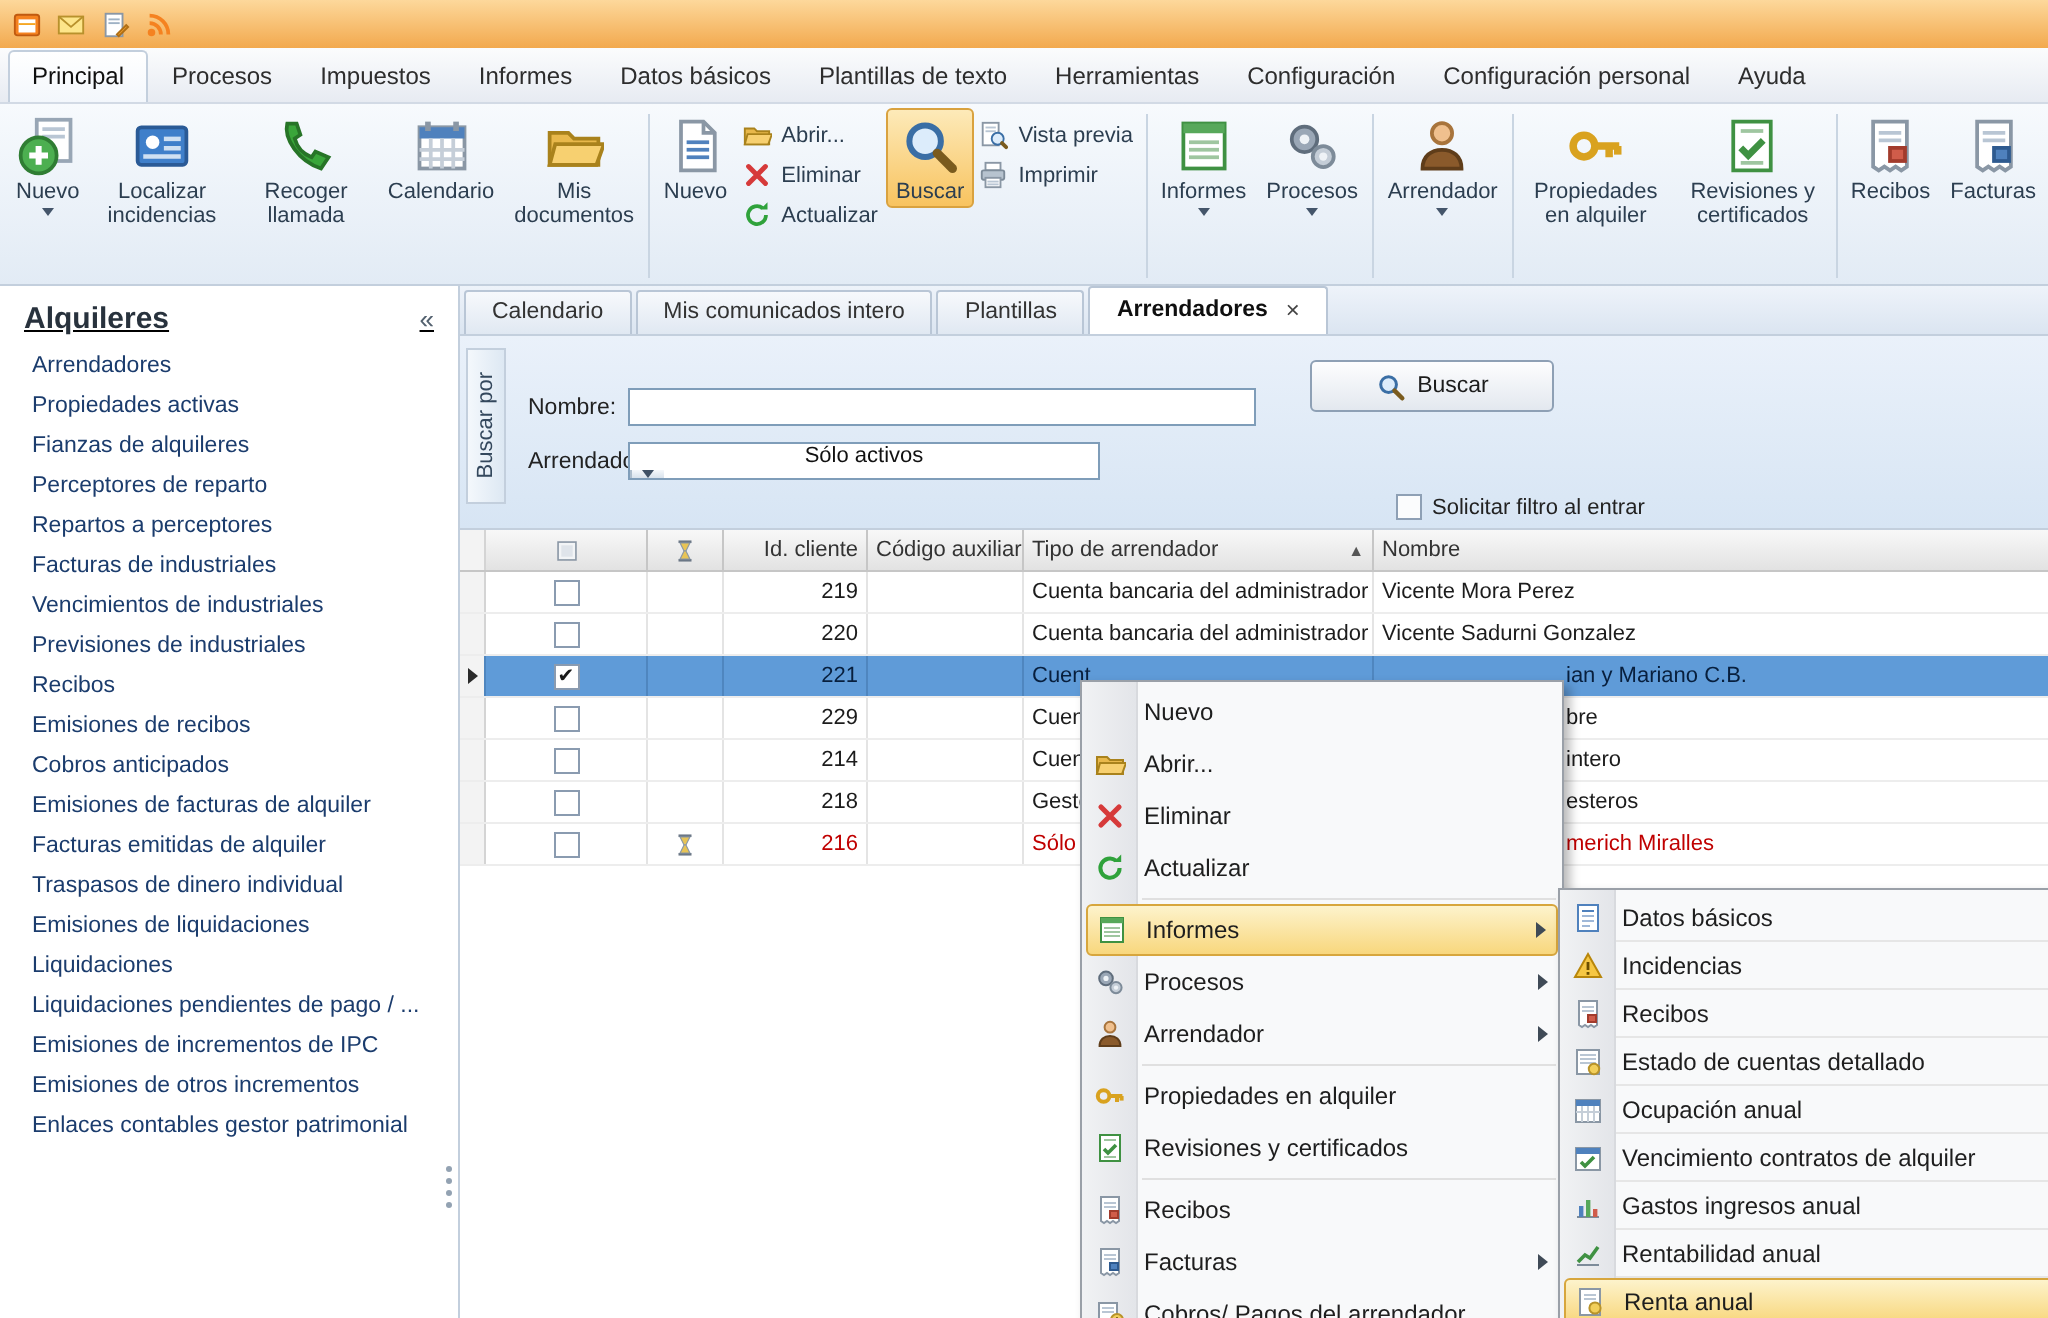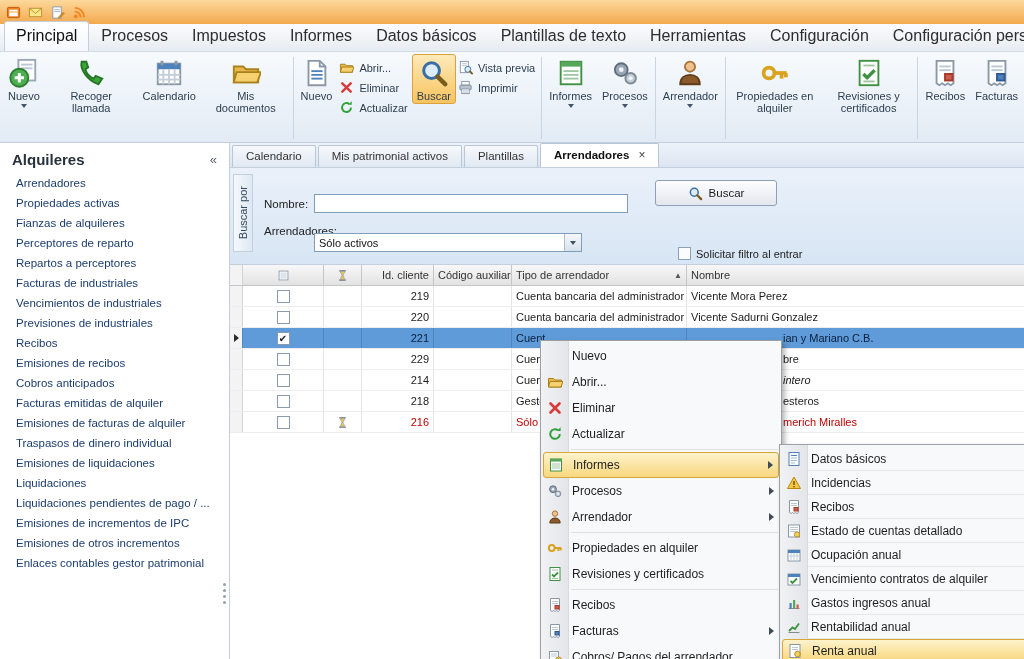--- a/index.html
+++ b/index.html
@@ -8,21 +8,21 @@
   
   .titlebar { position:absolute; left:0; top:0; width:1024px; height:24px;
     background:linear-gradient(#fdd89b,#f2a94e); display:flex; align-items:center; padding:0 6px; }
   .titlebar-icons { display:flex; gap:7px; align-items:center; }
   .titlebar .title { margin-left:auto; font-size:12px; color:#46310f; white-space:nowrap;margin-top:48px; }
 
   
   .menubar { position:absolute; left:0; top:24px; width:1024px; height:28px;
     background:linear-gradient(#fbfcfd,#e7ebf2); border-bottom:1px solid #d2dae5;
     display:flex; align-items:flex-end; padding-left:4px; }
-  .mtab { padding:5px 11px 6px 11px; font-size:16px; color:#2d2d2d; white-space:nowrap; cursor:default;
+  .mtab { padding:5px 11px 6px 11px; font-size:12px; color:#2d2d2d; white-space:nowrap; cursor:default;
     border:1px solid transparent; border-bottom:none; border-radius:3px 3px 0 0; }
   .mtab.active { background:linear-gradient(#ffffff,#f3f7fc); border-color:#c3cfdd; color:#101010; }
 
   
   .ribbon { position:absolute; left:0; top:52px; width:1024px; height:91px;
     background:linear-gradient(#f7fafd,#e2ebf5); border-bottom:1px solid #c3cfdd;
     display:flex; align-items:stretch; padding:2px 0 0 2px; }
   .rgroup { display:flex; flex-direction:column; padding:0 1px; }
   .rgroup-items { display:flex; align-items:flex-start; flex:1; }
   .rgroup-label { height:14px; line-height:13px; text-align:center; font-size:10.5px; color:#5e7082; }
@@ -33,21 +33,21 @@
   .rbtn.highlight { background:linear-gradient(#fdeab9,#f8c35f); border-color:#d9a23f; }
   .caret { width:0; height:0; border-left:3.5px solid transparent; border-right:3.5px solid transparent;
     border-top:4px solid #44556a; margin-top:2px; }
   .rstack { display:flex; flex-direction:column; gap:5px; padding:6px 4px 0 2px; }
   .sbtn { display:flex; align-items:center; gap:5px; font-size:11px; color:#2c3e50; white-space:nowrap; cursor:default; }
 
   
   .sidebar { position:absolute; left:0; top:143px; width:230px; bottom:0; background:#ffffff;
     border-right:1px solid #c3cfdd; }
   .sidebar-header { display:flex; align-items:center; justify-content:space-between;
-    padding:8px 12px 5px 12px; }
+    padding:8px 12px 5px 12px;text-decoration:underline; }
   .sidebar-header .t { font-size:15px; font-weight:bold; color:#28323d; }
   .sidebar-header .collapse { font-size:13px; color:#53616f; cursor:default; }
   .snav { font-size:11.5px; color:#1b3c6d; height:20px; line-height:20px; padding-left:16px;
     white-space:nowrap; overflow:hidden; cursor:default; }
   .grip { position:absolute; right:3px; top:440px; width:3px; height:3px; border-radius:50%;
     background:#93a2b2; box-shadow:0 6px 0 #93a2b2, 0 12px 0 #93a2b2, 0 18px 0 #93a2b2; }
 
   
   .content { position:absolute; left:230px; top:143px; right:0; bottom:0; }
   .doctabs { height:25px; background:linear-gradient(#eef3fa,#dbe5f1); border-bottom:1px solid #c3cfdd;
@@ -181,20 +181,30 @@
             <line x1="6.5" y1="3.5" x2="12.5" y2="3.5" stroke="#b9c6d4"></line>
             <line x1="6.5" y1="5.5" x2="12.5" y2="5.5" stroke="#b9c6d4"></line>
             <circle cx="5.5" cy="10.5" r="4.8" fill="#4caf50" stroke="#2f7d33"></circle>
             <path d="M5.5 8 v5 M3 10.5 h5" stroke="#fff" stroke-width="1.6" fill="none"></path>
           </svg>
           <div class="lbl">Nuevo</div>
           <div class="caret"></div>
         </div>
         <div class="rbtn">
           <svg class="icon" width="30" height="30" viewBox="0 0 16 16">
+            <rect x="1.5" y="3" width="13" height="10" rx="1" fill="#3f7fca" stroke="#2a5a96"></rect>
+            <circle cx="5.5" cy="7" r="1.8" fill="#fff"></circle>
+            <rect x="8.5" y="5.5" width="4.5" height="1.2" fill="#cfe0f2"></rect>
+            <rect x="8.5" y="8" width="4.5" height="1.2" fill="#cfe0f2"></rect>
+            <rect x="3" y="10.2" width="10" height="1.2" fill="#cfe0f2"></rect>
+          </svg>
+          <div class="lbl">Localizar incidencias</div>
+        </div>
+        <div class="rbtn">
+          <svg class="icon" width="30" height="30" viewBox="0 0 16 16">
             <path d="M3 2 C2 6 6 12 12 14 L14 11 L10.5 9.5 L9.5 11 C7 10 5.5 8 5 6 L6.5 5 L5.5 2 Z" fill="#3aa63a" stroke="#277427"></path>
           </svg>
           <div class="lbl">Recoger llamada</div>
         </div>
         <div class="rbtn">
           <svg class="icon" width="30" height="30" viewBox="0 0 16 16">
             <rect x="2" y="3" width="12" height="11" fill="#fff" stroke="#8a97a5"></rect>
             <rect x="2" y="3" width="12" height="3" fill="#4f81bd"></rect>
             <line x1="2" y1="9" x2="14" y2="9" stroke="#c5ced8"></line>
             <line x1="2" y1="11.5" x2="14" y2="11.5" stroke="#c5ced8"></line>
@@ -383,67 +393,67 @@
       <div class="snav">Propiedades activas</div>
       <div class="snav">Fianzas de alquileres</div>
       <div class="snav">Perceptores de reparto</div>
       <div class="snav">Repartos a perceptores</div>
       <div class="snav">Facturas de industriales</div>
       <div class="snav">Vencimientos de industriales</div>
       <div class="snav">Previsiones de industriales</div>
       <div class="snav">Recibos</div>
       <div class="snav">Emisiones de recibos</div>
       <div class="snav">Cobros anticipados</div>
+      <div class="snav">Emisiones de facturas de alquiler</div>
       <div class="snav">Facturas emitidas de alquiler</div>
-      <div class="snav">Emisiones de facturas de alquiler</div>
       <div class="snav">Traspasos de dinero individual</div>
       <div class="snav">Emisiones de liquidaciones</div>
       <div class="snav">Liquidaciones</div>
       <div class="snav">Liquidaciones pendientes de pago / ...</div>
       <div class="snav">Emisiones de incrementos de IPC</div>
       <div class="snav">Emisiones de otros incrementos</div>
       <div class="snav">Enlaces contables gestor patrimonial</div>
     </div>
   <div class="grip"></div>
 </div>
 
 <div class="content">
   <div class="doctabs" id="doctabs">
       <div class="dtab"><span>Calendario</span></div>
-      <div class="dtab"><span>Mis patrimonial activos</span></div>
+      <div class="dtab"><span>Mis comunicados intero</span></div>
       <div class="dtab"><span>Plantillas</span></div>
       <div class="dtab active">
         <span>Arrendadores</span>
         <span class="close">×</span>
       </div>
     </div>
 
   <div class="search-panel">
     <div class="side-strip">
       <span>Buscar por</span>
     </div>
     <div class="fld-label" style="left:34px; top:30px;">Nombre:</div>
     <div class="fld-label" style="left:34px; top:57px;">Arrendadores:</div>
     <input class="txt-input" style="left: 84px; top: 26px; width: 314px;" value="">
-    <div class="combo" style="left:84px; top:65px; width:268px;">
+    <div class="combo" style="left:84px; top:53px; width:236px;flex-direction:column;">
       <span class="val">Sólo activos</span>
       <span class="btn">
           <span class="tri-down"></span>
         </span>
     </div>
     <div class="panel-btn" style="left:425px; top:12px;" id="buscar-btn">
       <span id="buscar-icon-slot">
           <svg class="icon" width="15" height="15" viewBox="0 0 16 16">
             <circle cx="6.7" cy="6.7" r="4.2" fill="#dcecfb" stroke="#3a6ea5" stroke-width="1.6"></circle>
             <line x1="9.9" y1="9.9" x2="14" y2="14" stroke="#7a5b1e" stroke-width="2.4" stroke-linecap="round"></line>
           </svg>
         </span>
       <span>Buscar</span>
     </div>
-    <div class="chk-row" style="left:448px; top:79px;">
+    <div class="chk-row" style="left:468px; top:79px;">
       <div class="chk-box"></div>
       <div class="chk-label">Solicitar filtro al entrar</div>
     </div>
   </div>
 
   <div class="grid">
     <div class="ghead" id="ghead">
         <div class="gh c-ind"></div>
         <div class="gh c-chk">
           <svg class="icon" width="13" height="13" viewBox="0 0 16 16">
@@ -516,21 +526,21 @@
         </div>
         <div class="grow covered">
           <div class="gc c-ind"></div>
           <div class="gc c-chk">
             <div class="grid-chk"></div>
           </div>
           <div class="gc c-hg"></div>
           <div class="gc c-id">214</div>
           <div class="gc c-aux"></div>
           <div class="gc c-tipo">Cuent</div>
-          <div class="gc c-nom" style="padding-left: 96px; font-style: italic;">intero</div>
+          <div class="gc c-nom" style="padding-left: 96px;">intero</div>
         </div>
         <div class="grow covered">
           <div class="gc c-ind"></div>
           <div class="gc c-chk">
             <div class="grid-chk"></div>
           </div>
           <div class="gc c-hg"></div>
           <div class="gc c-id">218</div>
           <div class="gc c-aux"></div>
           <div class="gc c-tipo">Gesto</div>

